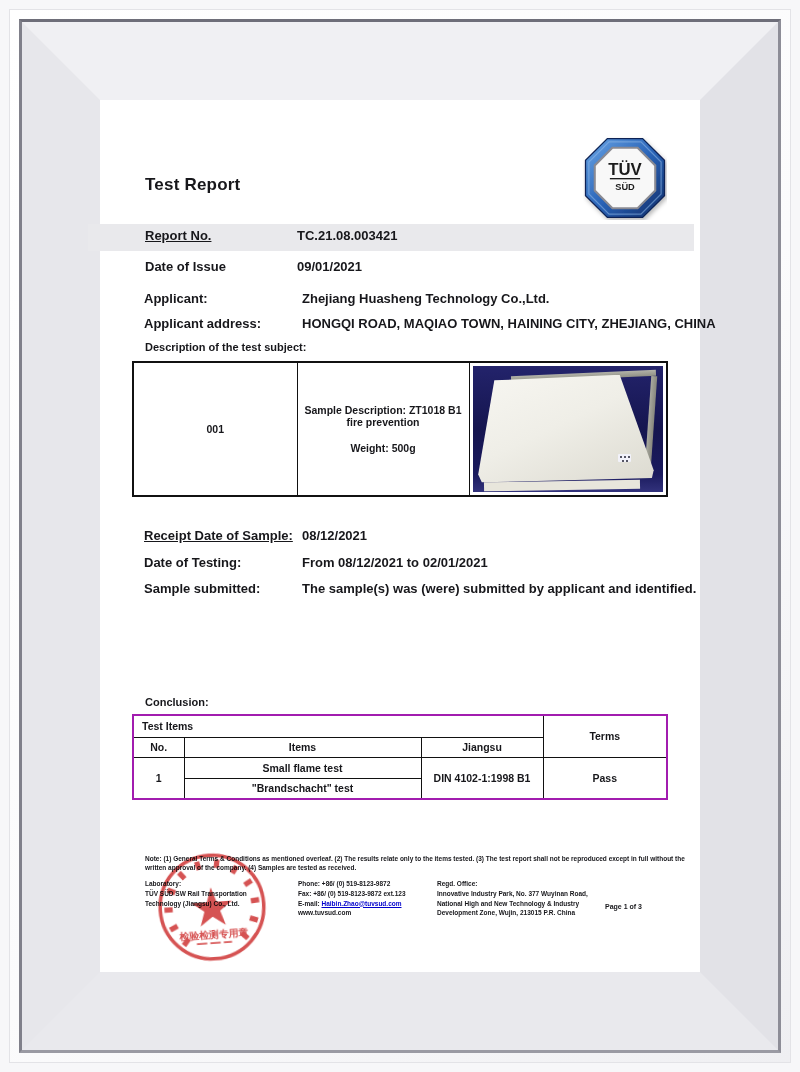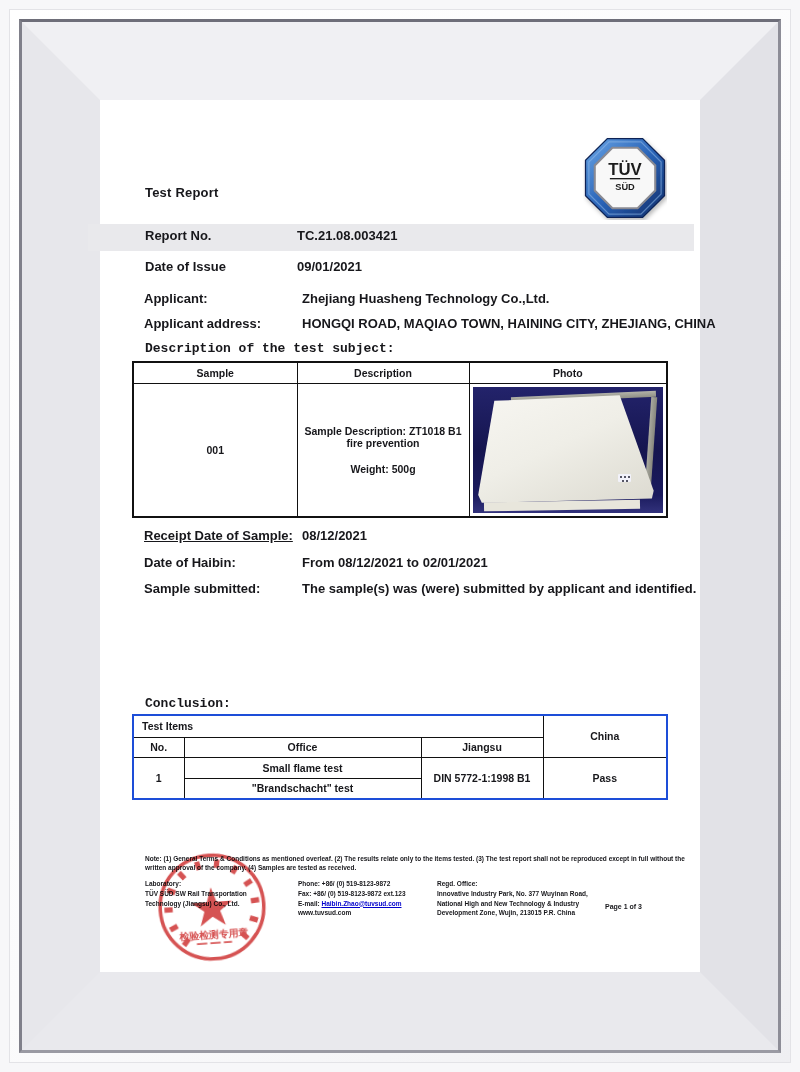--- a/index.html
+++ b/index.html
@@ -31,48 +31,48 @@
   }
 
   
   .document{
     position:absolute;left:100px;top:100px;width:600px;height:872px;
     background:#ffffff;color:#17171b;font-weight:bold;
   }
   .abs{position:absolute;}
   .gray-band{left:-12px;top:124px;width:606px;height:27px;background:#e9e9ec;}
 
-  .doc-title{left:45px;top:85px;font-size:13px;letter-spacing:0.2px;}
+  .doc-title{left:45px;top:75px;font-size:17px;letter-spacing:0.2px;}
 
   .meta-row{left:45px;font-size:13px;white-space:nowrap;}
   .meta-row .val{position:absolute;left:152px;white-space:nowrap;}
 
   .f-row{left:44px;font-size:13px;white-space:nowrap;}
   .f-row .val{position:absolute;left:158px;white-space:nowrap;}
 
-  .section-heading{left:45px;font-size:13px;font-family:Liberation Mono, monospace;}
+  .section-heading{left:45px;font-size:11px;}
 
   
   .logo-wrap{left:483px;top:36px;width:84px;height:84px;}
 
   
   table{border-collapse:collapse;table-layout:fixed;}
   .doc-table{position:absolute;left:32px;width:534px;font-size:10.5px;font-weight:bold;color:#17171b;}
   .doc-table td,.doc-table th{
     border:1px solid #111;
     text-align:center;vertical-align:middle;
     padding:1px 3px;overflow:hidden;
   }
   .sample-table{top:261px;border:2px solid #111;}
   .sample-table .hdr{height:21px;}
   .sample-table .body-row{height:132px;}
   .desc-cell .line2{display:block;margin-top:14px;}
   .photo-cell{padding:0 !important;}
 
-  .conclusion-table{top:614px;border:2px solid #1d4ed8;}
+  .conclusion-table{top:614px;border:2px solid #a21caf;}
   .conclusion-table .r1{height:22px;}
   .conclusion-table .r2{height:20px;padding-left:40px;}
   .conclusion-table .r3,.conclusion-table .r4{height:21px;}
   .conclusion-table .left-cell{text-align:left;padding-left:8px;}
 
   
   .photo{
     position:relative;margin:3px;height:126px;
     background:linear-gradient(180deg,#23236b 0%,#15154f 50%,#1b1b5e 86%,#32327c 100%);
     overflow:hidden;
@@ -140,21 +140,21 @@
           <polygon points="35,14 65,14 86,35 86,65 65,86 35,86 14,65 14,35" fill="#f8f8f8" stroke="#8a8a92" stroke-width="2.5"></polygon>
           <text x="50" y="47" text-anchor="middle" font-family="Liberation Sans, sans-serif" font-size="20" font-weight="bold" fill="#1c1c1c">TÜV</text>
           <rect x="32" y="50" width="36" height="1.6" fill="#1c1c1c"></rect>
           <text x="50" y="64" text-anchor="middle" font-family="Liberation Sans, sans-serif" font-size="11" font-weight="bold" fill="#1c1c1c">SÜD</text>
         </g>
       </svg>
     </div>
 
     <div class="abs doc-title">Test Report</div>
 
-    <div class="abs meta-row" style="top:128px;">
+    <div class="abs meta-row" style="top:128px;text-decoration:underline;">
       <span class="lbl">Report No.</span>
       <span class="val">TC.21.08.003421</span>
     </div>
     <div class="abs meta-row" style="top:159px;">
       <span class="lbl">Date of Issue</span>
       <span class="val">09/01/2021</span>
     </div>
 
     <div class="abs f-row" style="top:191px;">
       <span class="lbl">Applicant:</span>
@@ -167,25 +167,20 @@
 
     <div class="abs section-heading" style="top:241px;">Description of the test subject:</div>
 
     <table class="doc-table sample-table">
       <colgroup>
           <col style="width:164px">
           <col style="width:172px">
           <col style="width:198px">
         </colgroup>
       <tbody>
-          <tr class="hdr">
-        <td>Sample</td>
-        <td>Description</td>
-        <td>Photo</td>
-      </tr>
       <tr class="body-row">
         <td>001</td>
         <td class="desc-cell">
           <span>Sample Description: ZT1018 B1 fire prevention</span>
           <span class="line2">Weight: 500g</span>
         </td>
         <td class="photo-cell">
           <div class="photo">
             <div class="ruler-h"></div>
             <div class="ruler-v"></div>
@@ -198,51 +193,51 @@
         </td>
       </tr>
     </tbody>
       </table>
 
     <div class="abs f-row" style="top:428px;text-decoration:underline;">
       <span class="lbl">Receipt Date of Sample:</span>
       <span class="val">08/12/2021</span>
     </div>
     <div class="abs f-row" style="top:455px;">
-      <span class="lbl">Date of Haibin:</span>
+      <span class="lbl">Date of Testing:</span>
       <span class="val">From 08/12/2021 to 02/01/2021</span>
     </div>
     <div class="abs f-row" style="top:481px;">
       <span class="lbl">Sample submitted:</span>
       <span class="val">The sample(s) was (were) submitted by applicant and identified.</span>
     </div>
 
     <div class="abs section-heading" style="top:596px;">Conclusion:</div>
 
     <table class="doc-table conclusion-table">
       <colgroup>
           <col style="width:51px">
           <col style="width:237px">
           <col style="width:122px">
           <col style="width:124px">
         </colgroup>
       <tbody>
           <tr class="r1">
         <td colspan="3" class="left-cell">Test Items</td>
-        <td rowspan="2">China</td>
+        <td rowspan="2">Terms</td>
       </tr>
       <tr class="r2">
         <td>No.</td>
-        <td>Office</td>
+        <td>Items</td>
         <td>Jiangsu</td>
       </tr>
       <tr class="r3">
         <td rowspan="2">1</td>
         <td>Small flame test</td>
-        <td rowspan="2">DIN 5772-1:1998 B1</td>
+        <td rowspan="2">DIN 4102-1:1998 B1</td>
         <td rowspan="2">Pass</td>
       </tr>
       <tr class="r4">
         <td>"Brandschacht" test</td>
       </tr>
     </tbody>
       </table>
 
     <div class="abs note-text">Note: (1) General Terms &amp; Conditions as mentioned overleaf. (2) The results relate only to the items tested. (3) The test report shall not be reproduced except in full without the written approval of the company. (4) Samples are tested as received.</div>
 

